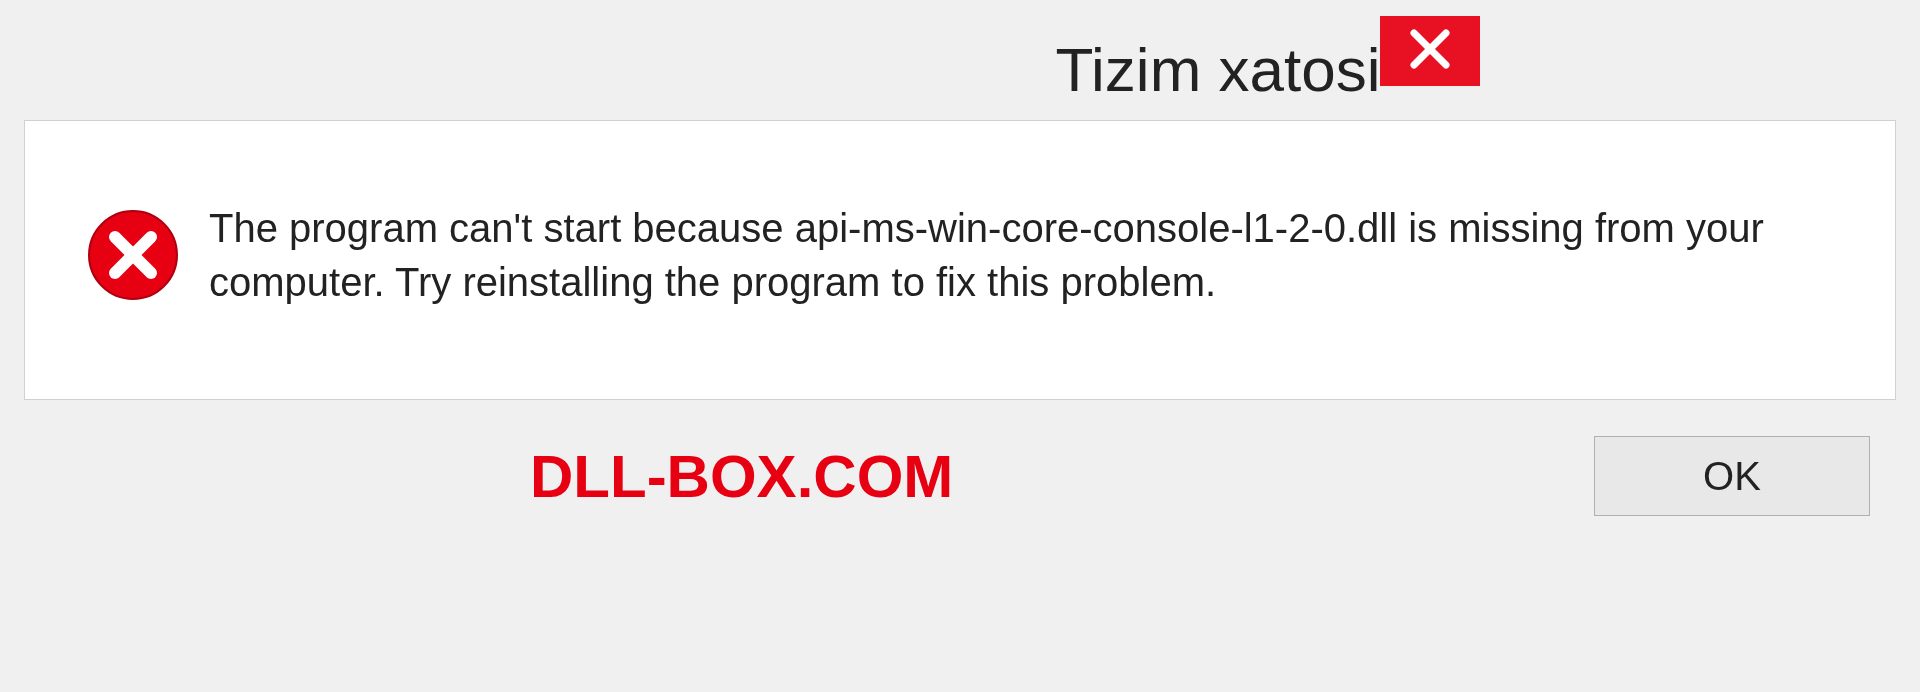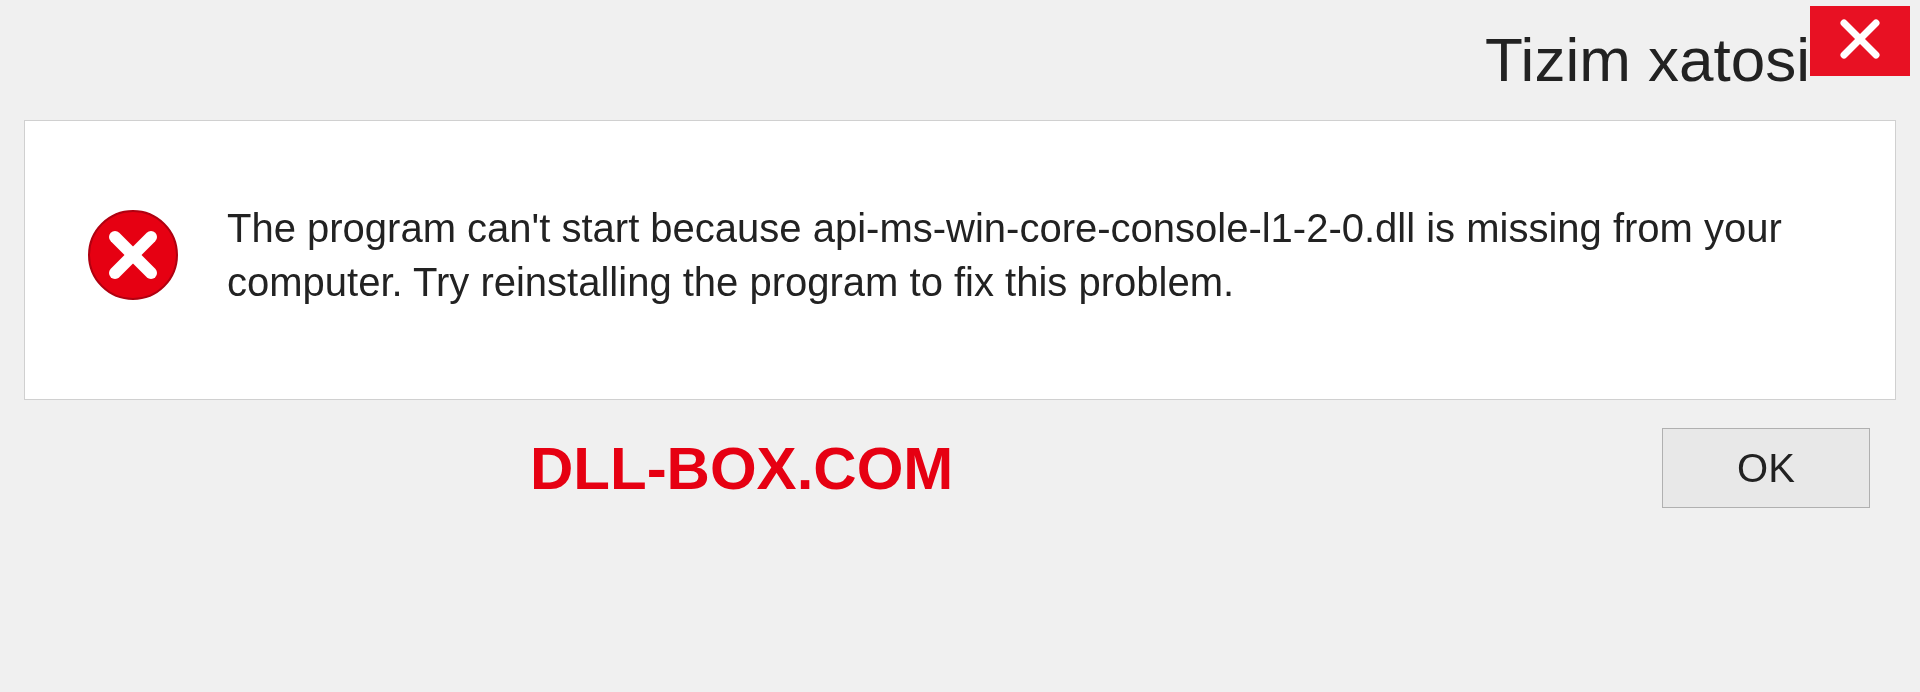--- a/index.html
+++ b/index.html
@@ -10,22 +10,22 @@
     body {
       font-family: "Segoe UI", Tahoma, Arial, sans-serif;
       background: #f0f0f0;
       width: 1920px;
       height: 692px;
       position: relative;
     }
     .titlebar {
       display: flex;
       align-items: flex-start;
-      justify-content: flex-end;
-      padding: 6px;
+      justify-content: center;
+      padding: 16px;
       height: 110px;
     }
     .title-text {
       font-size: 62px;
       font-weight: 400;
       color: #222;
       padding-left: 620px;
       padding-top: 18px;
     }
     .close-btn {
@@ -38,25 +38,25 @@
       cursor: pointer;
       margin-right: 4px;
     }
     .close-btn svg {
       width: 44px;
       height: 44px;
     }
     .body-panel {
       background: #ffffff;
       border: 1px solid #d0d0d0;
-      margin: 10px 24px 0 24px;
+      margin: 10px 24px 8px 24px;
       padding: 80px 60px 90px 60px;
       display: flex;
       align-items: center;
-      gap: 46px;
+      gap: 28px;
     }
     .error-icon {
       flex-shrink: 0;
       width: 96px;
       height: 96px;
     }
     .error-icon svg {
       width: 96px;
       height: 96px;
     }
@@ -74,21 +74,21 @@
     }
     .watermark {
       font-size: 60px;
       font-weight: 800;
       color: #e60012;
       font-family: Arial, sans-serif;
       letter-spacing: 0px;
       padding-left: 490px;
     }
     .ok-btn {
-      width: 208px;
+      width: 276px;
       height: 80px;
       background: #e8e8e8;
       border: 1px solid #b0b0b0;
       font-size: 40px;
       color: #222;
       cursor: pointer;
       display: flex;
       align-items: center;
       justify-content: center;
       margin-right: 10px;

